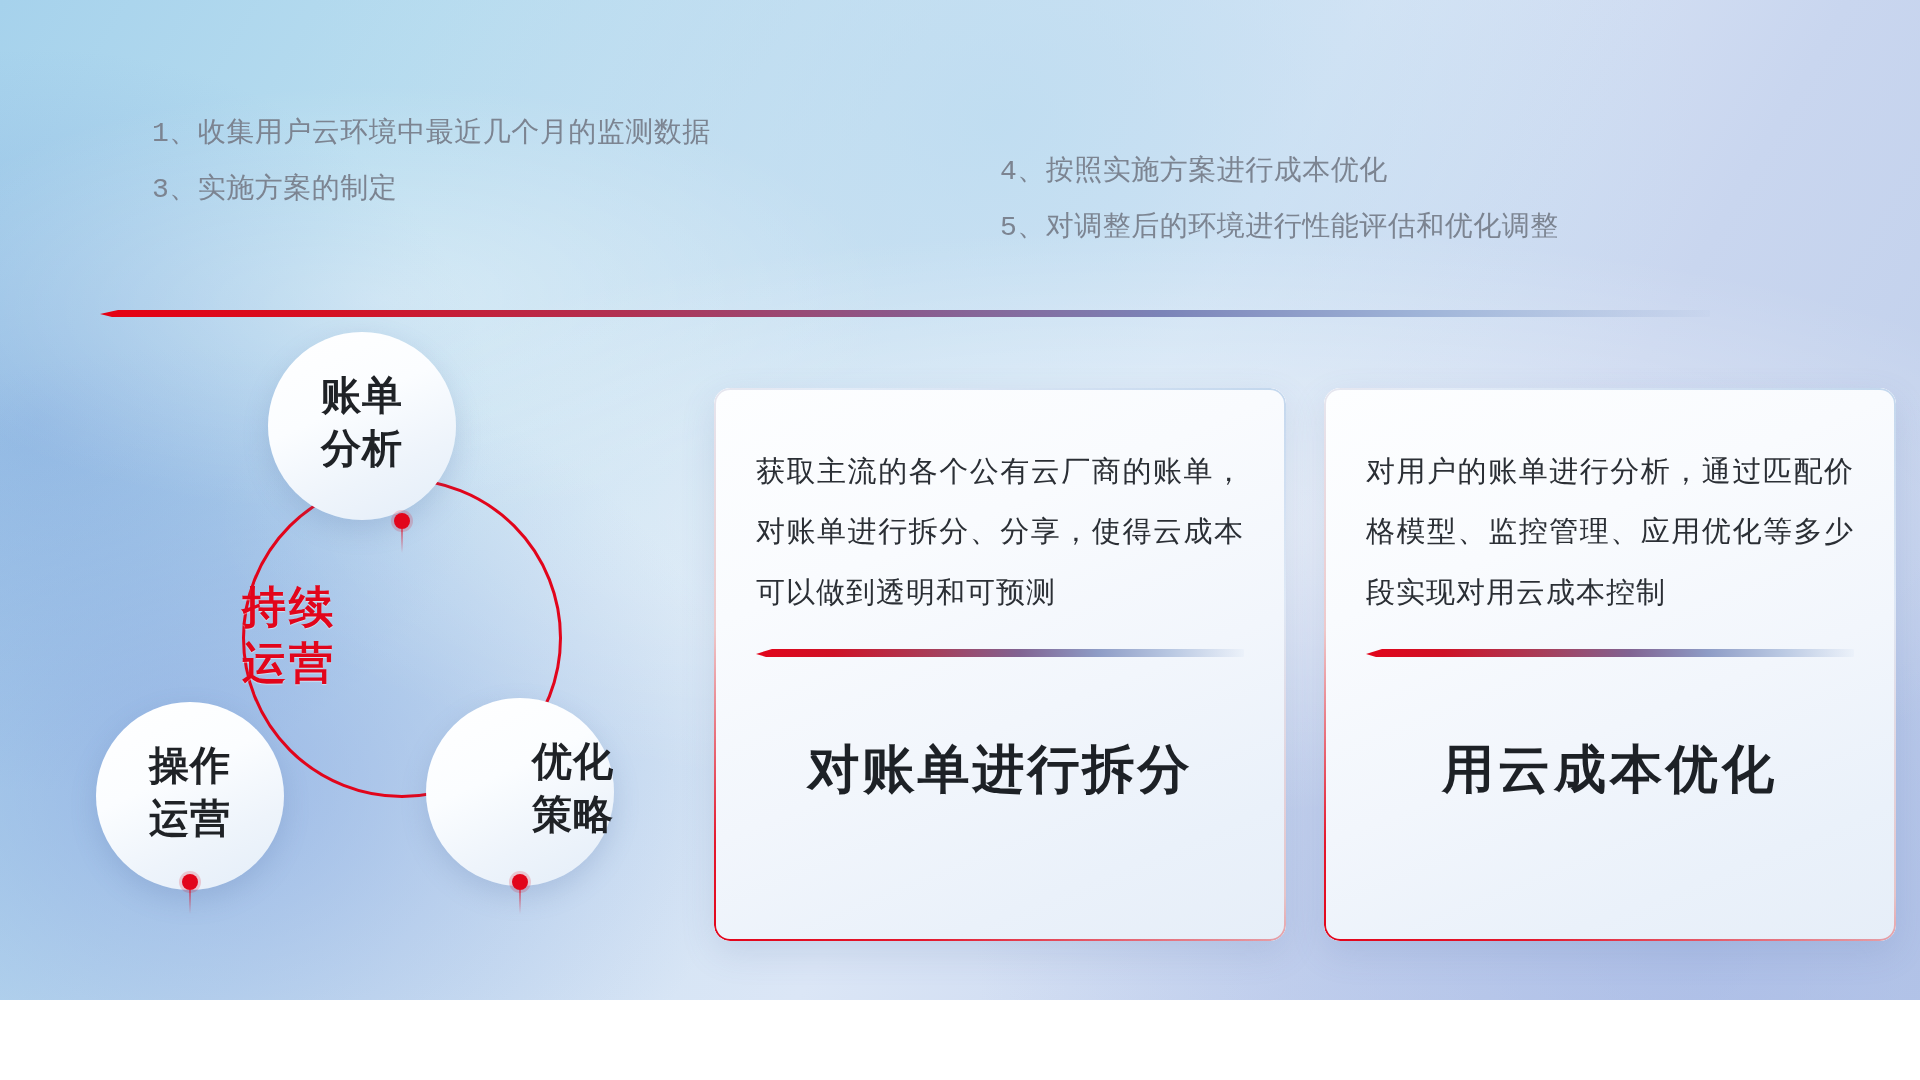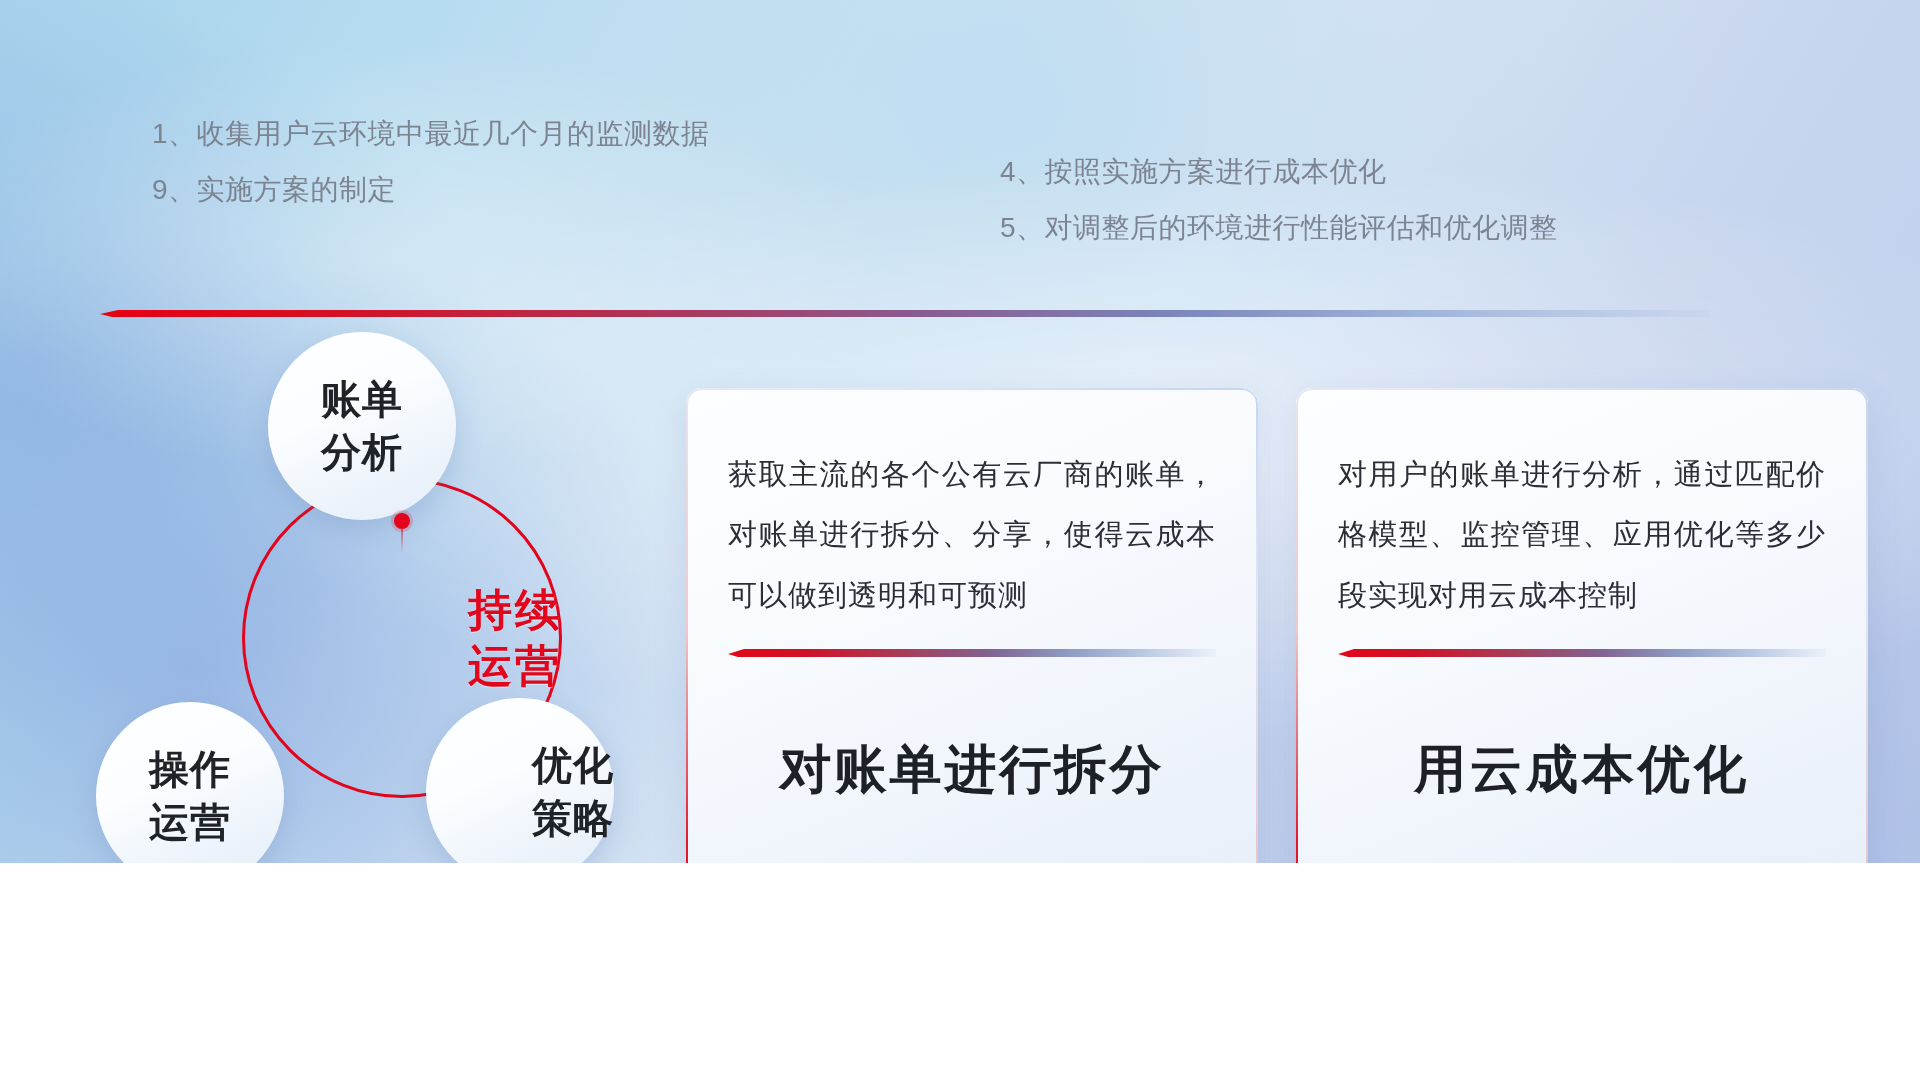--- a/index.html
+++ b/index.html
@@ -2,28 +2,29 @@
 <html><head>
 <meta charset="utf-8">
 <style>
   * { margin:0; padding:0; box-sizing:border-box; }
   html, body {
     width:1920px; height:1080px; overflow:hidden;
     font-family:"Liberation Sans", "DejaVu Sans", sans-serif;
   }
 
   #slide{
-    position:relative; width:1920px; height:863px;
+    position:relative; width:1920px; height:1000px;
     background:
       radial-gradient(ellipse 900px 700px at 10% 78%, rgba(122,152,220,0.55) 0%, rgba(122,152,220,0) 62%),
       radial-gradient(ellipse 760px 620px at 2% 42%, rgba(108,146,214,0.40) 0%, rgba(108,146,214,0) 60%),
       radial-gradient(ellipse 1100px 900px at 88% 95%, rgba(150,170,225,0.45) 0%, rgba(150,170,225,0) 65%),
       radial-gradient(ellipse 1000px 800px at 52% 12%, rgba(186,219,240,0.75) 0%, rgba(186,219,240,0) 70%),
       linear-gradient(120deg, #a6d2ec 0%, #b7dcef 18%, #cfe3f3 38%, #dbe6f6 55%, #c9d6ef 74%, #bdcdea 100%);
     overflow:hidden;
+    font-family:Liberation Mono, monospace;
   }
   
   #slide::before{
     content:""; position:absolute; inset:0;
     background:
       radial-gradient(ellipse 1400px 420px at 62% 52%, rgba(255,255,255,0.55) 0%, rgba(255,255,255,0) 70%),
       radial-gradient(ellipse 700px 300px at 20% 30%, rgba(255,255,255,0.35) 0%, rgba(255,255,255,0) 72%);
     pointer-events:none;
   }
 
@@ -84,35 +85,36 @@
   .node-tail{
     position:absolute; width:2px; height:24px;
     background:linear-gradient(180deg, rgba(226,5,27,0.55), rgba(226,5,27,0));
   }
   #tail-top  { left:305px; top:179px; }
   #tail-left { left:93px;  top:540px; }
   #tail-right{ left:423px; top:540px; }
 
   #center-label{
     position:absolute; left:146px; top:128px; width:320px; height:320px;
-    display:flex; align-items:center; justify-content:flex-end; text-align:center;
+    display:flex; align-items:center; justify-content:flex-start; text-align:center;
     color:#e2051b; font-size:44px; font-weight:bold; line-height:1.28;
     letter-spacing:3px;
     text-shadow:0 1px 1px rgba(255,255,255,0.5);
   }
 
   
   .card{
     position:absolute; top:388px; width:572px; height:553px; z-index:4;
     border-radius:16px;
     background:linear-gradient(158deg,
         #fdfeff 0%, #f9fbfe 30%, #f2f6fc 58%, #eaf1fa 82%, #e6eef8 100%);
     box-shadow:0 12px 34px rgba(85,115,165,0.16);
     padding:56px 42px 0 42px;
     overflow:hidden;
+    margin-left:28px;
   }
   .card::before{
     content:""; position:absolute; inset:0; border-radius:16px; pointer-events:none;
     padding:2px;
     background:linear-gradient(205deg,
         rgba(185,208,234,0.85) 0%, rgba(205,220,240,0.55) 26%,
         rgba(230,160,160,0.55) 62%, rgba(226,5,27,0.92) 88%, rgba(226,5,27,1) 100%);
     -webkit-mask:linear-gradient(#000 0 0) content-box, linear-gradient(#000 0 0);
     -webkit-mask-composite:xor; mask-composite:exclude;
   }
@@ -141,21 +143,21 @@
   }
   #card-2 .card-title{ letter-spacing:4px; }
 </style>
 </head>
 <body>
 
 <div id="slide">
 
   <div class="bullets" id="bullets-left">
     <div class="bullet">1、收集用户云环境中最近几个月的监测数据</div>
-    <div class="bullet">9、实施方案的制定</div>
+    <div class="bullet">3、实施方案的制定</div>
   </div>
 
   <div class="bullets" id="bullets-right">
     <div class="bullet">4、按照实施方案进行成本优化</div>
     <div class="bullet">5、对调整后的环境进行性能评估和优化调整</div>
   </div>
 
   <div id="divider"></div>
 
   <div id="diagram">

